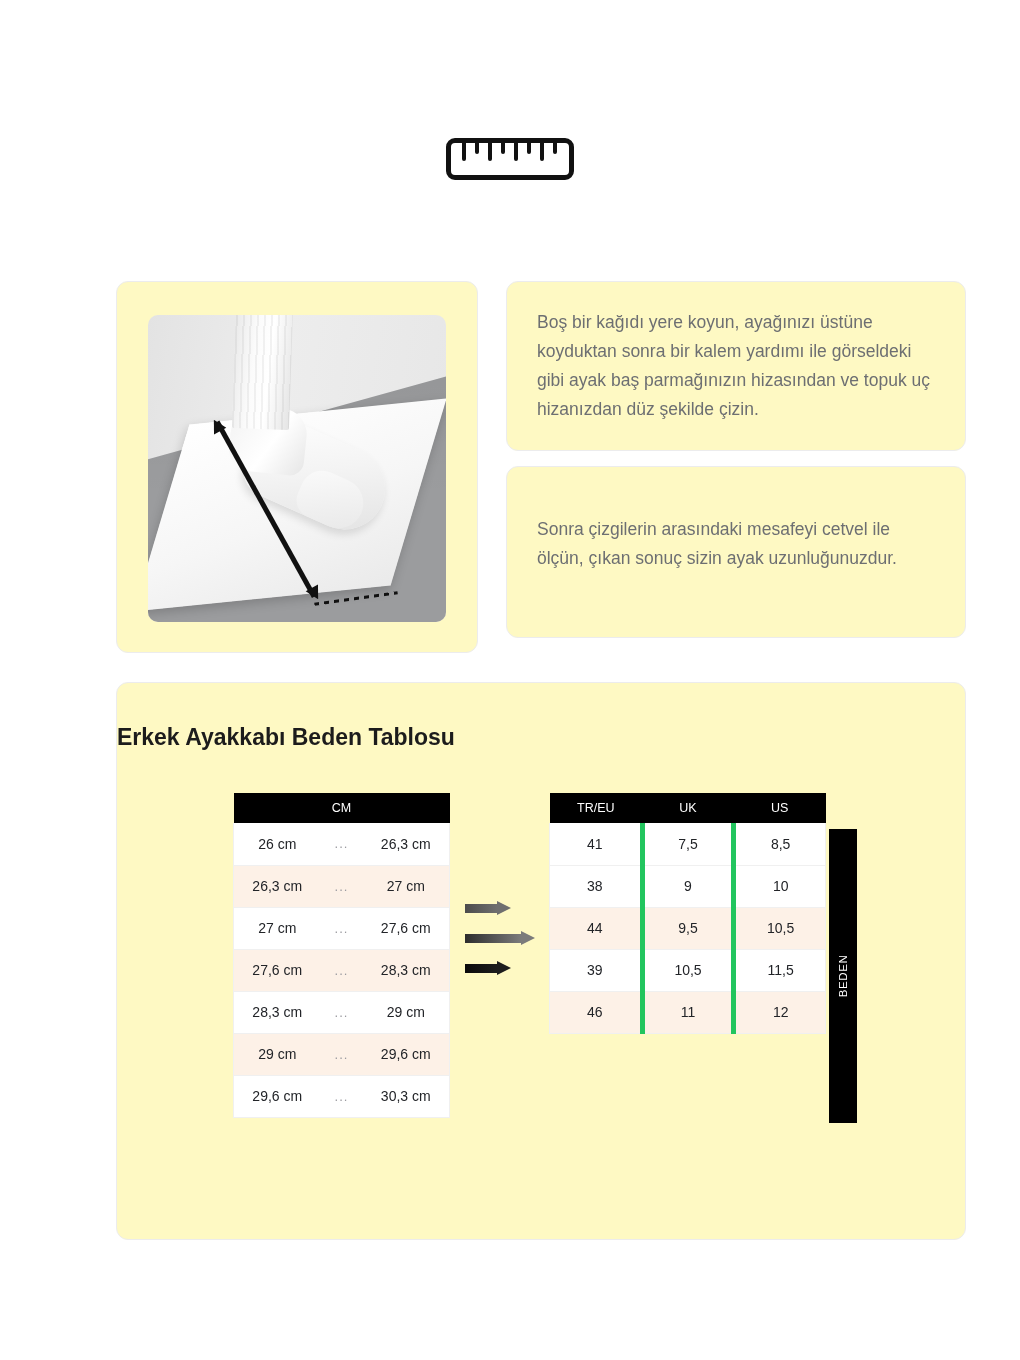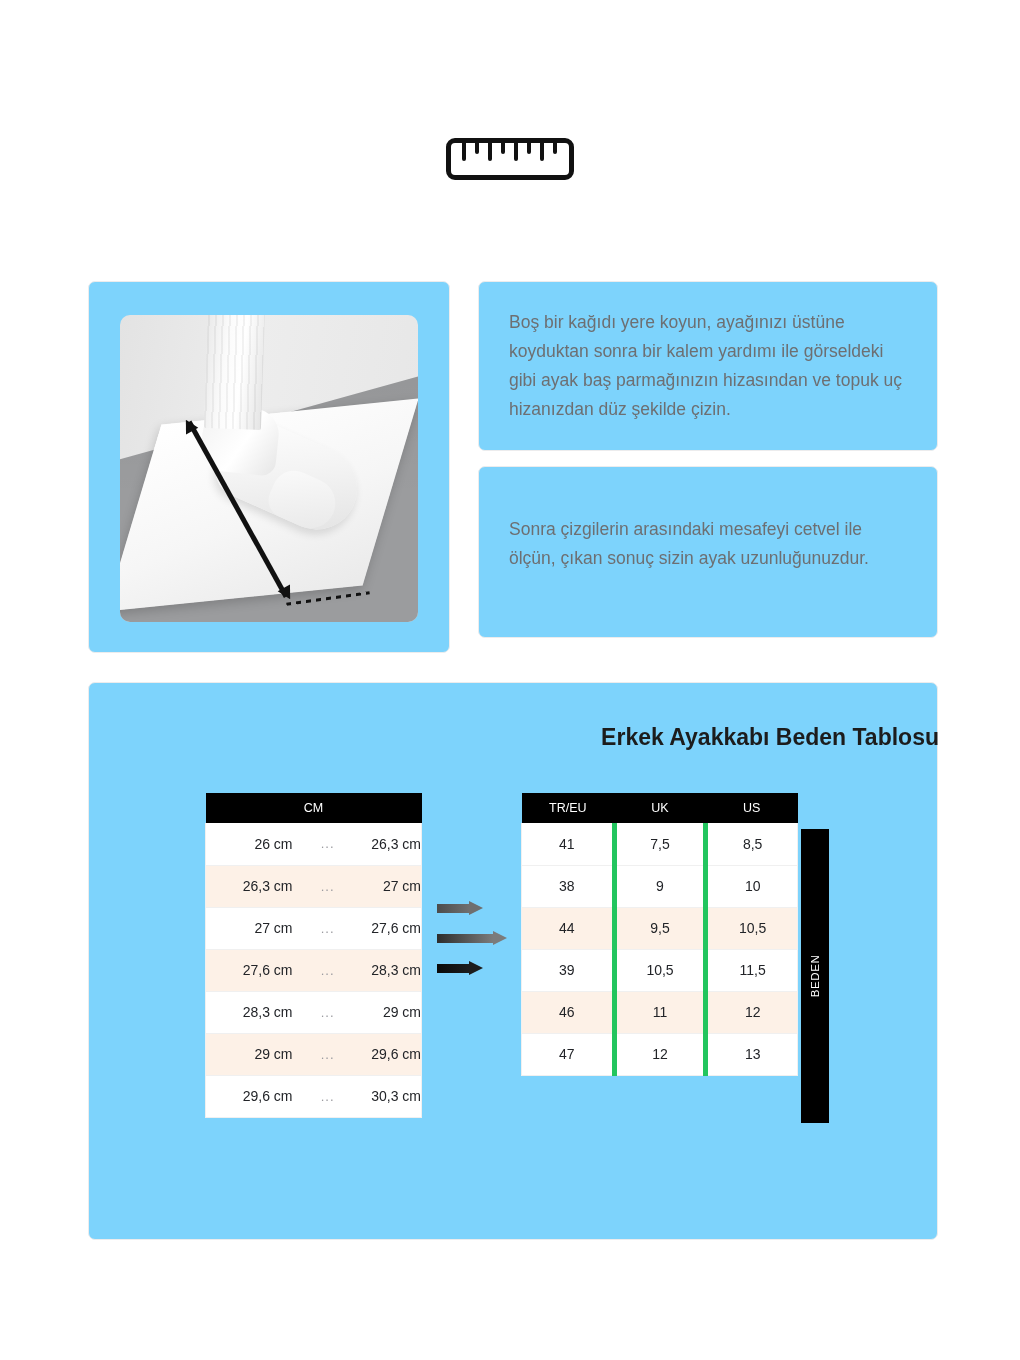--- a/index.html
+++ b/index.html
@@ -31,23 +31,24 @@
   .main-title {
     position: absolute; left: 0; top: 215px; width: 1020px;
     text-align: center;
     font-size: 25px; font-weight: bold; color: #1c1c1c;
     letter-spacing: -0.2px;
   }
 
   
   .card {
     position: absolute;
-    background: #7dd3fc;
+    background: #fef9c3;
     border: 1.5px solid #ececed;
-    border-radius: 7px;
+    border-radius: 12px;
+    margin-left: 28px;
   }
 
   .photo-card { left: 88px; top: 281px; width: 362px; height: 372px; }
   .photo-frame {
     position: absolute; left: 31px; top: 33px; width: 298px; height: 307px;
     border-radius: 10px; overflow: hidden;
   }
   .photo { position: absolute; inset: 0; }
 
   
@@ -119,21 +120,21 @@
   .text-card-2 { left: 478px; top: 466px; width: 460px; height: 172px; }
   .card-text {
     position: absolute; left: 30px; right: 28px; top: 26px;
     font-size: 17.5px; line-height: 29px; color: #6d6f72;
   }
   .text-card-2 .card-text { top: 48px; }
 
   
   .table-card { left: 88px; top: 682px; width: 850px; height: 558px; }
   .table-title {
-    position: absolute; left: 0; top: 41px; width: 850px; text-align: right;
+    position: absolute; left: 0; top: 41px; width: 850px; text-align: left;
     font-size: 23px; font-weight: bold; color: #1c1c1c;
   }
 
   table { border-collapse: collapse; }
   .cm-table { position: absolute; left: 116px; top: 110px; width: 217px; }
   .size-table { position: absolute; left: 432px; top: 110px; width: 277px; }
 
   thead th {
     background: #000000; color: #ffffff;
     font-size: 12.5px; font-weight: normal;
@@ -142,21 +143,21 @@
   tbody td {
     height: 42px; text-align: center;
     font-size: 14px; color: #222428;
     background: #ffffff;
     border-bottom: 1px solid #f0f0f0;
     border-right: 5px solid #22c55e;
   }
   tbody td:last-child { border-right: 1px solid #f0f0f0; }
   tbody tr td:first-child { border-left: 1px solid #f0f0f0; }
   tbody tr.alt td { background: #fdf1e7; }
-  .cm-table tbody td { border-right: none; text-align: right; }
+  .cm-table tbody td { border-right: none; }
   .cm-table tbody tr td:first-child { border-left: 1px solid #f0f0f0; }
   .cm-table tbody tr td:last-child { border-right: 1px solid #f0f0f0; }
   .dots-cell { color: #9b9ba0; font-size: 13px; letter-spacing: 1px; width: 42px; }
   .cm-min, .cm-max { width: 87px; }
 
   
   .beden-bar {
     position: absolute; left: 712px; top: 146px; width: 28px; height: 294px;
     background: #000000;
   }
@@ -318,25 +319,20 @@
         <tr>
             <td>39</td>
             <td>10,5</td>
             <td>11,5</td>
           </tr>
         <tr class="alt">
             <td>46</td>
             <td>11</td>
             <td>12</td>
           </tr>
-        <tr>
-            <td>47</td>
-            <td>12</td>
-            <td>13</td>
-          </tr>
       </tbody>
     </table>
 
     <div class="beden-bar">
       <span class="beden-label">BEDEN</span>
     </div>
   </div>
 
 </div>
 

